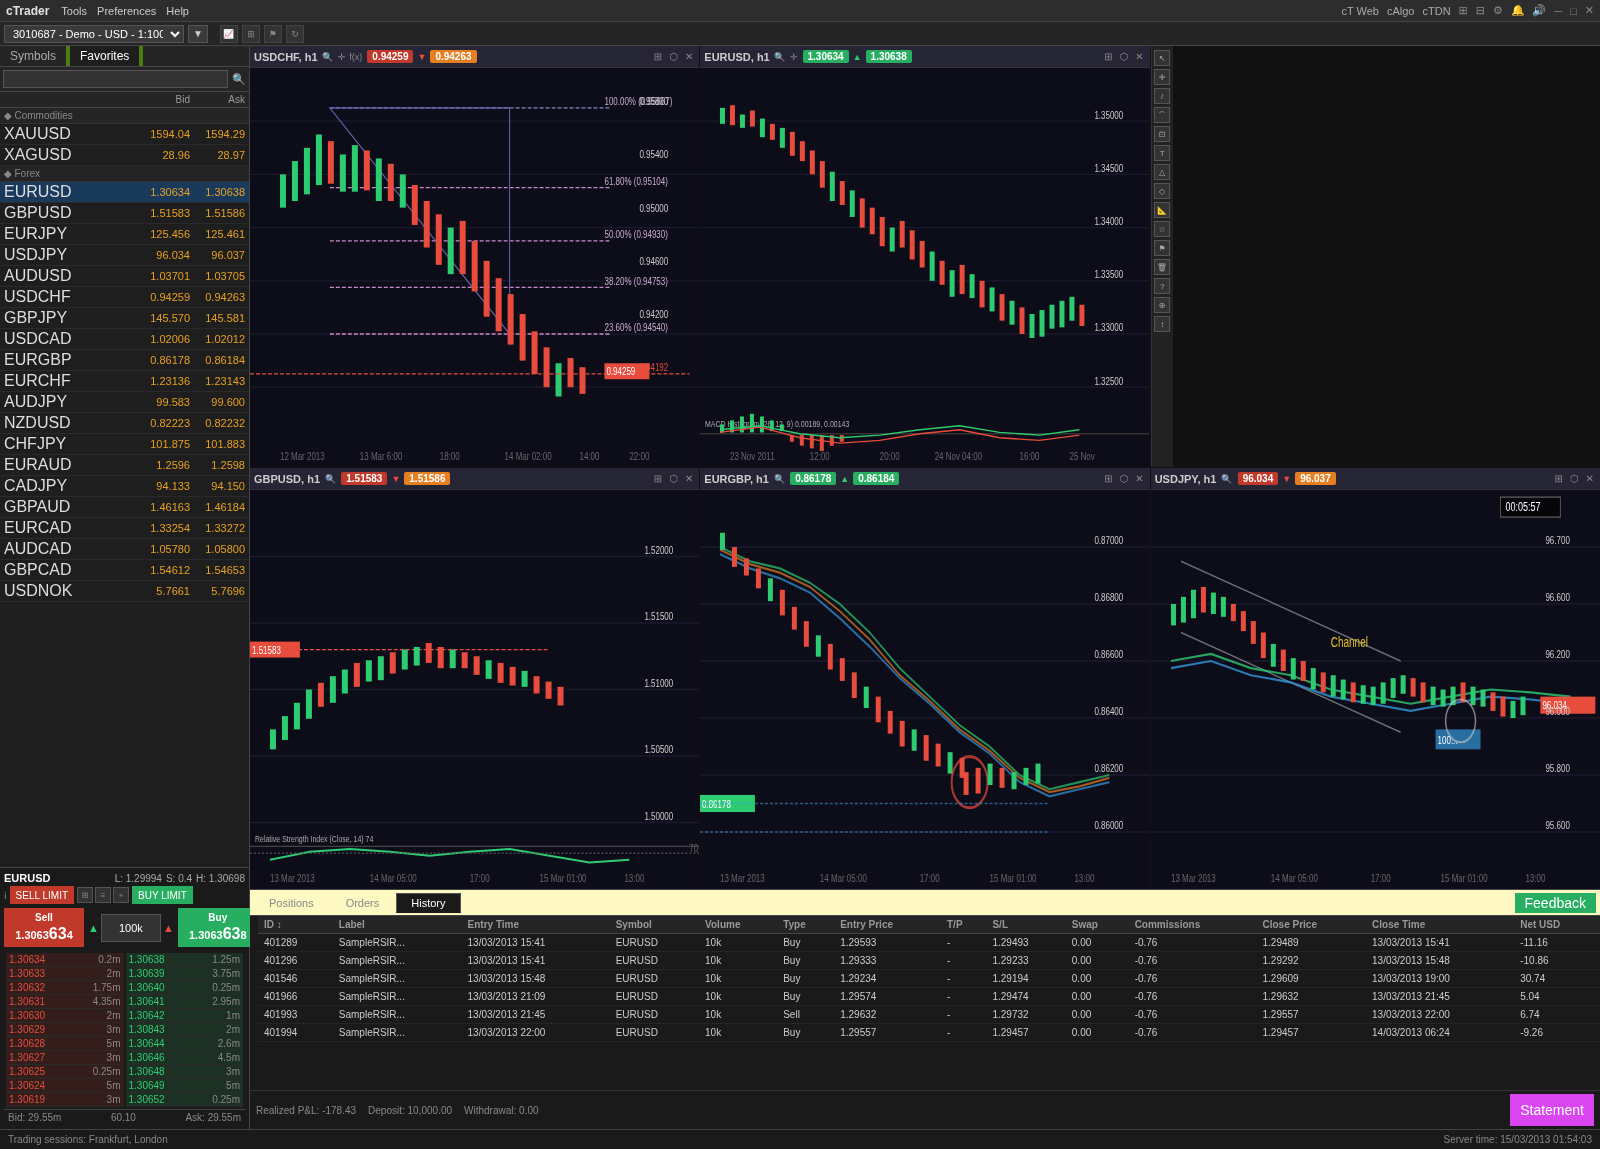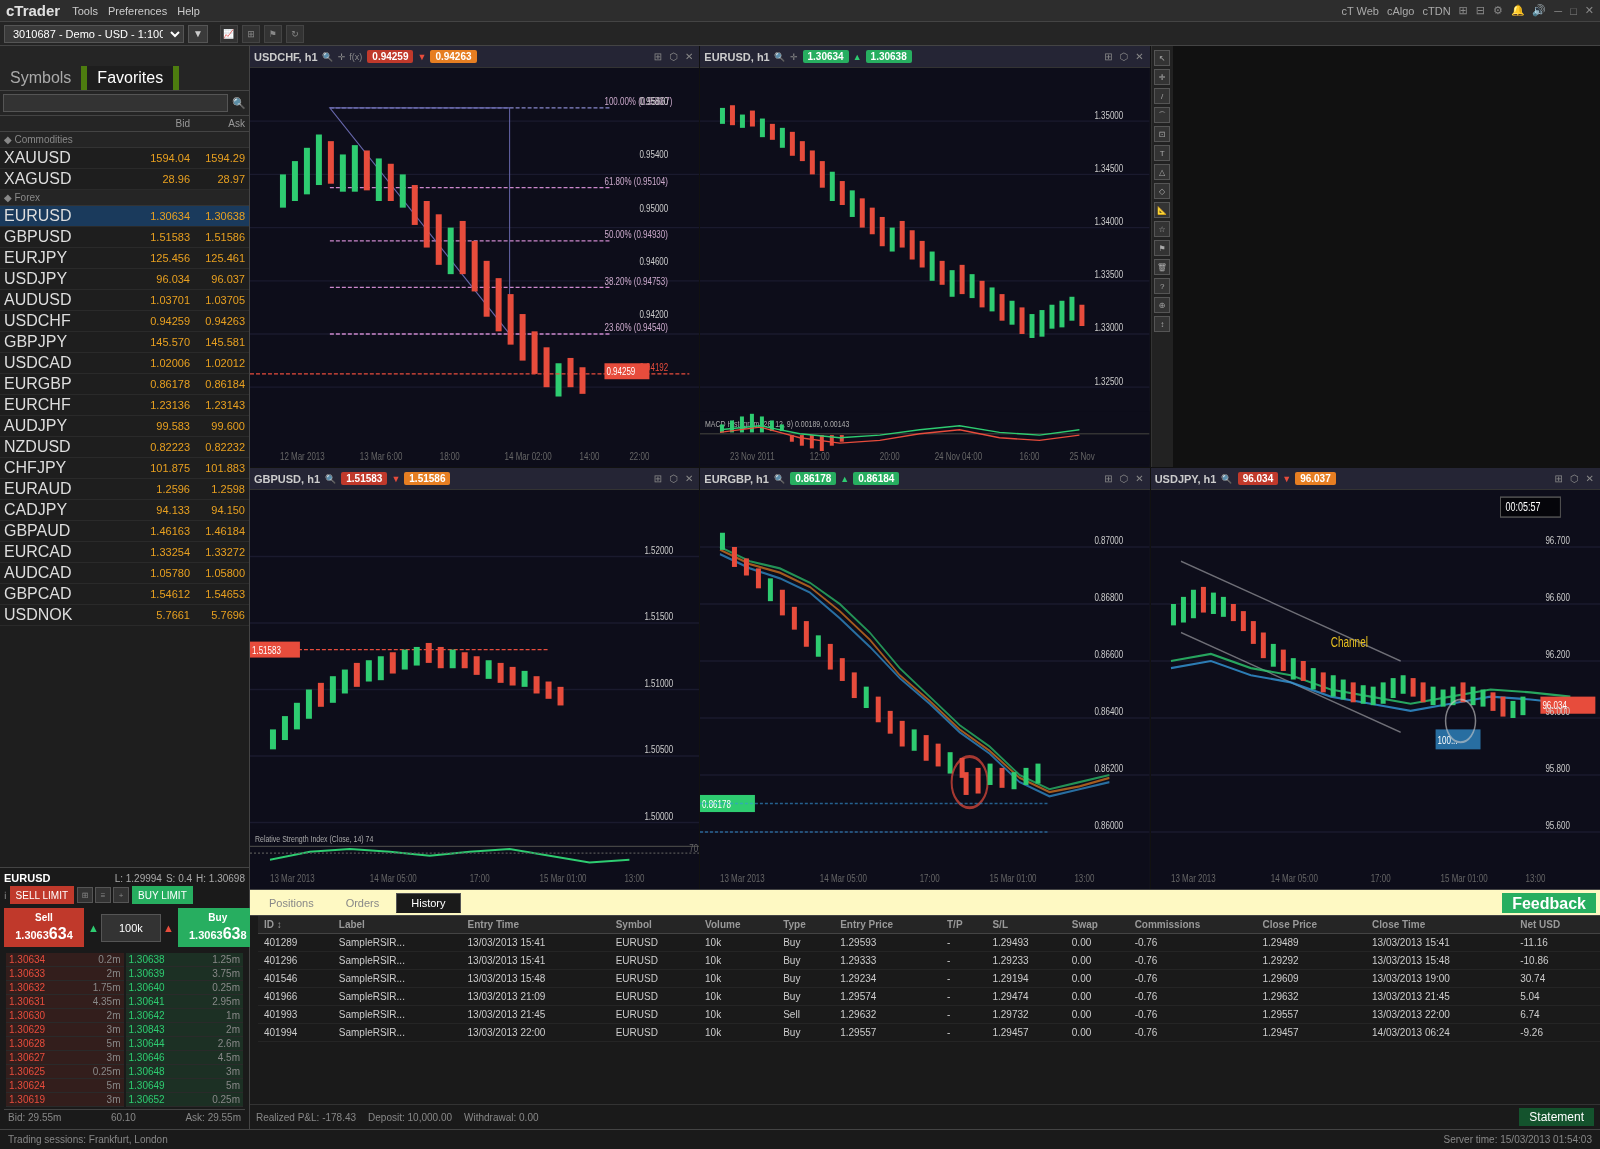--- a/index.html
+++ b/index.html
@@ -23,21 +23,21 @@
       padding: 0 6px;
       border-bottom: 1px solid #444;
     }
     .top-bar-left {
       display: flex;
       align-items: center;
       gap: 12px;
     }
     .top-bar-brand {
       color: #e0e0e0;
-      font-size: 15px;
+      font-size: 12px;
       font-weight: bold;
     }
     .top-bar-menu {
       display: flex;
       gap: 10px;
     }
     .top-bar-menu span {
       color: #ccc;
       font-size: 11px;
       cursor: pointer;
@@ -95,25 +95,24 @@
       flex-shrink: 0;
     }
 
     .symbol-tabs {
       display: flex;
       background: #252525;
       border-bottom: 1px solid #444;
     }
     .symbol-tab {
       padding: 3px 10px;
-      font-size: 16px;
+      font-size: 12px;
       color: #aaa;
       cursor: pointer;
-      border-right: 6px solid #4d7c0f;
-      margin-top: 20px;
+      border-right: 4px solid #4d7c0f;
     }
     .symbol-tab.active {
       background: #1e1e1e;
       color: #fff;
     }
 
     .search-bar {
       padding: 3px;
       background: #252525;
       border-bottom: 1px solid #444;
@@ -368,24 +367,23 @@
       background: #1a1a1a;
       border-color: #555;
       border-bottom: 1px solid #1a1a1a;
     }
     .feedback-btn {
       margin-left: auto;
       background: #27ae60;
       color: #fff;
       border: none;
       padding: 2px 10px;
-      font-size: 16px;
+      font-size: 14px;
       cursor: pointer;
       height: 20px;
-      font-weight: bold;
     }
 
     .history-table {
       flex: 1;
       overflow-y: auto;
       margin-left: 8px;
     }
     .history-table table {
       width: 100%;
       border-collapse: collapse;
@@ -417,25 +415,25 @@
       background: #1a1a1a;
       border-top: 1px solid #333;
       font-size: 10px;
       color: #888;
       display: flex;
       align-items: center;
       gap: 12px;
     }
     .statement-btn {
       margin-left: auto;
-      background: #14532d;
+      background: #d946ef;
       color: #fff;
       border: none;
-      padding: 2px 10px;
-      font-size: 12px;
+      padding: 8px 10px;
+      font-size: 14px;
       cursor: pointer;
     }
 
     
     .status-bar {
       height: 20px;
       background: #1a1a1a;
       border-top: 1px solid #444;
       display: flex;
       align-items: center;

